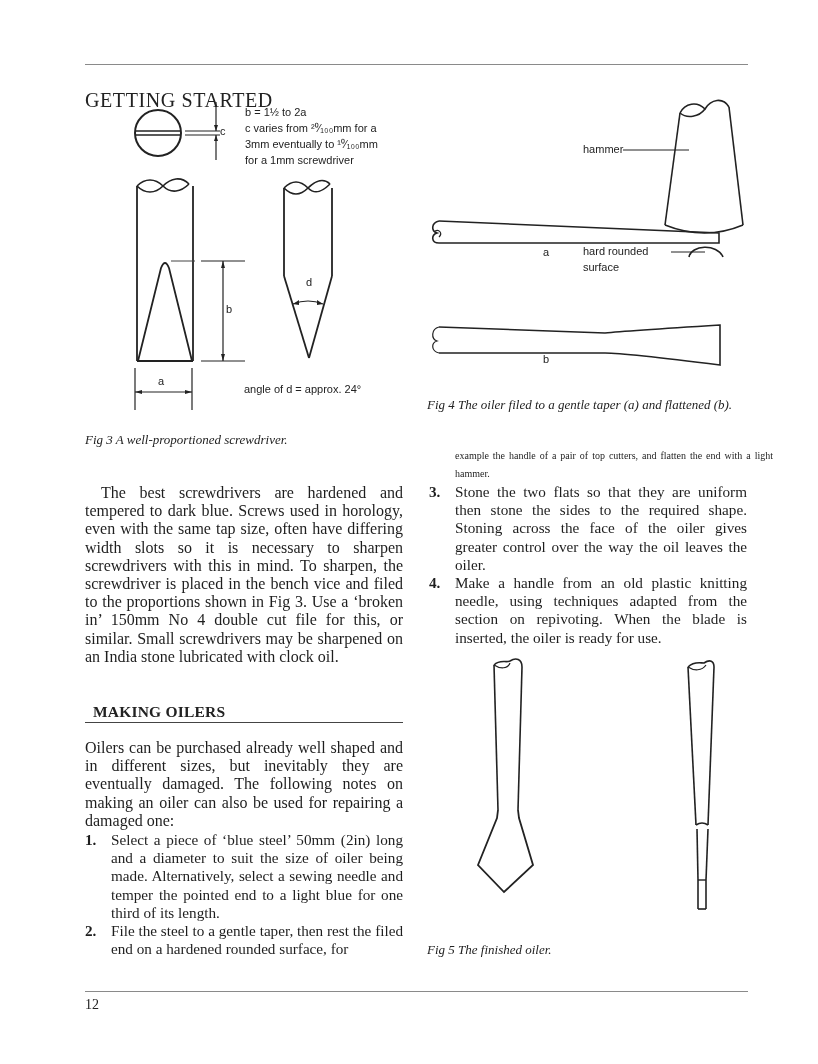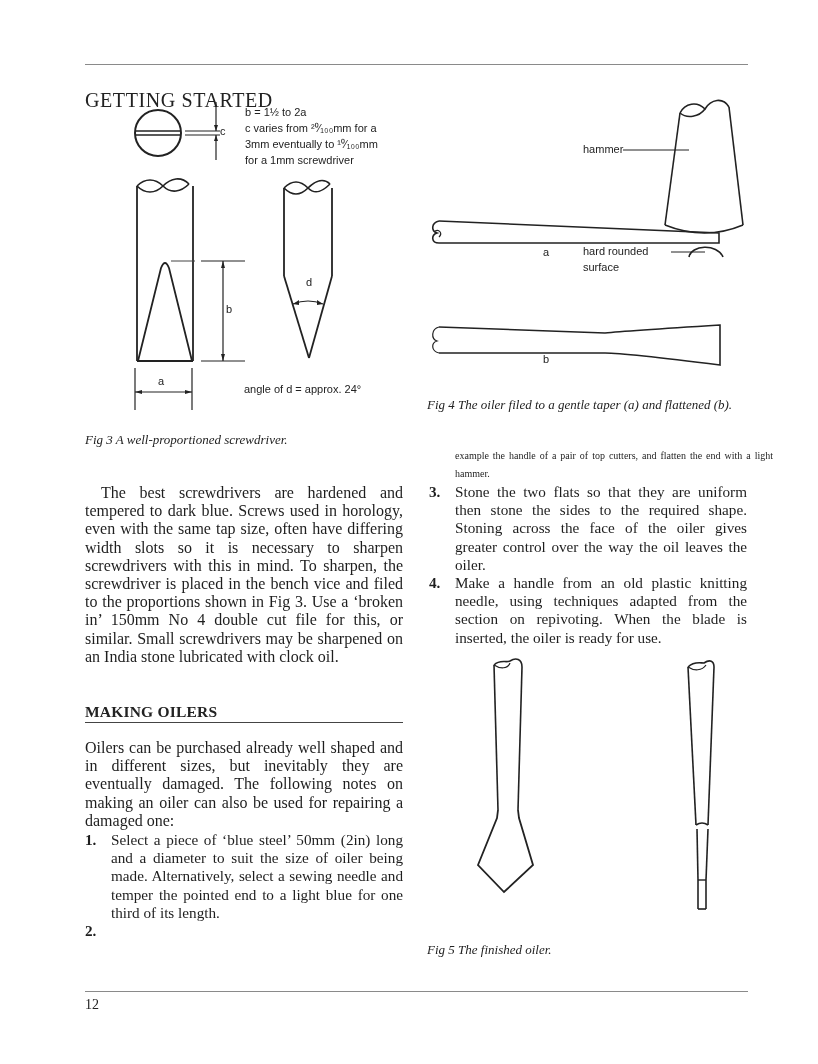--- a/index.html
+++ b/index.html
@@ -6,21 +6,21 @@
     body { width: 818px; height: 1064px; position: relative; overflow: hidden;
            font-family: "Liberation Serif", "DejaVu Serif", serif; color: #1e1e1e; }
     .abs { position: absolute; }
     .running-head { left: 85px; top: 42px; font-size: 20px; letter-spacing: 0.6px; color: #222; margin-top: 47px; }
     .rule { height: 0; border-top: 1px solid #8a8a8a; }
     .sans { font-family: Liberation Sans, sans-serif; font-size: 11px; color: #222; }
     .caption { font-style: italic; font-size: 13px; color: #222; }
     .body-text { font-size: 16px; line-height: 18.2px; text-align: justify; color: #1e1e1e; }
     .body-text p { margin: 0; }
     .indent { text-indent: 16px; }
-    .section-heading { font-weight: bold; font-size: 15.5px; letter-spacing: 0.2px; color: #222; }
+    .section-heading { font-weight: bold; font-size: 15.5px; letter-spacing: 0.2px; color: #222; margin-left: 8px; }
     .list { margin: 0; padding: 0; list-style: none; }
     .list li { position: relative; padding-left: 26px; font-size: 15.2px; line-height: 18.2px; text-align: justify; }
     .list .num { position: absolute; left: 0; top: 0; font-weight: bold; }
     .cont { padding-left: 26px; font-size: 10px; line-height: 18.2px; text-align: justify; }
     svg { position: absolute; overflow: visible; }
     svg * { vector-effect: non-scaling-stroke; }
     .page-number { left: 85px; top: 997px; font-size: 14px; color: #222; }
   </style>
 </head>
 <body>
@@ -129,20 +129,21 @@
   <p>Oilers can be purchased already well shaped and in different sizes, but inevitably they are eventually damaged. The following notes on making an oiler can also be used for repairing a damaged one:</p>
 </div>
 
 <ol class="abs list" style="left:85px; top:831px; width:318px;">
   <li>
     <span class="num">1.</span>
     <span>Select a piece of ‘blue steel’ 50mm (2in) long and a diameter to suit the size of oiler being made. Alternatively, select a sewing needle and temper the pointed end to a light blue for one third of its length.</span>
   </li>
   <li>
     <span class="num">2.</span>
+    <span>File the steel to a gentle taper, then rest the filed end on a hardened rounded surface, for</span>
   </li>
 </ol>
 
 <div class="abs cont" style="left:429px; top:447px; width:318px;">example the handle of a pair of top cutters, and flatten the end with a light hammer.</div>
 
 <ol class="abs list" style="left:429px; top:483px; width:318px;">
   <li>
     <span class="num">3.</span>
     <span>Stone the two flats so that they are uniform then stone the sides to the required shape. Stoning across the face of the oiler gives greater control over the way the oil leaves the oiler.</span>
   </li>

